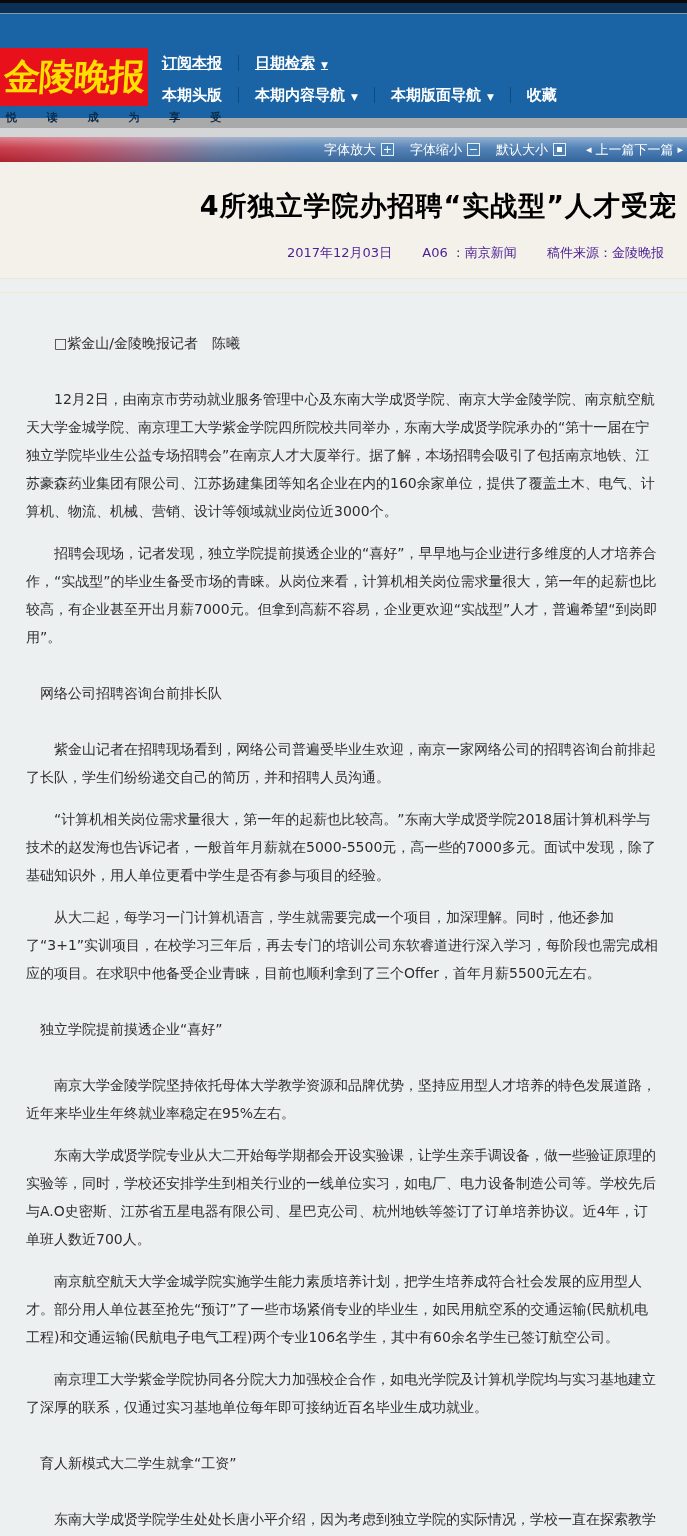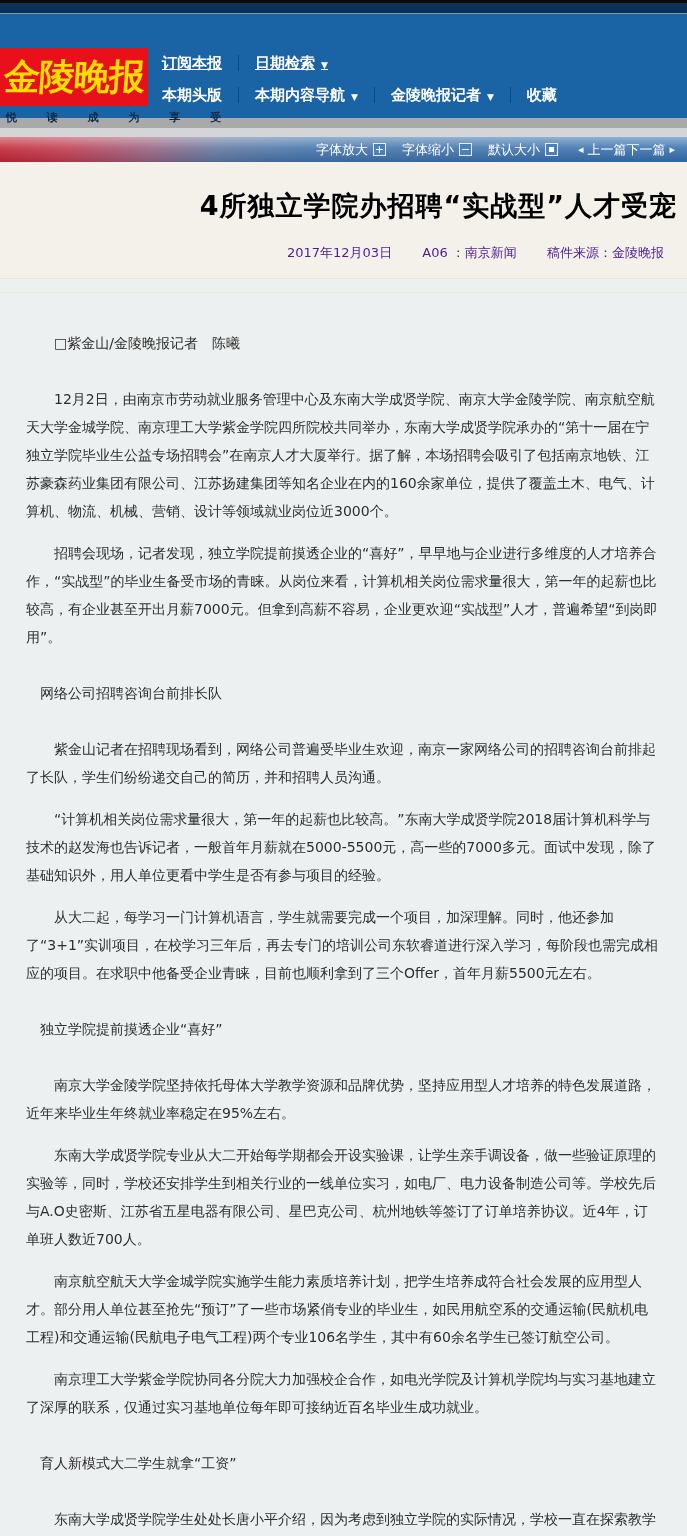--- a/index.html
+++ b/index.html
@@ -49,21 +49,21 @@
   .graybar  { height: 10px; background: #a9a9a9; }
   .lightbar { height: 9px;  background: #d3d5d6; }
 
   
   .toolband {
     height: 25px;
     background:
       linear-gradient(to bottom, rgba(255,255,255,0.45) 0%, rgba(255,255,255,0.12) 45%, rgba(0,0,0,0.10) 100%),
       linear-gradient(105deg, #c22332 0%, #bf3a4e 10%, #97607f 22%, #5f77a0 32%, #4273aa 44%, #356fae 100%);
     display: flex; align-items: center; justify-content: flex-end;
-    padding-right: 8px; color: #fff; font-size: 13px;
+    color: #fff; font-size: 13px;
   }
   .tool { display: inline-flex; align-items: center; margin-left: 16px; cursor: pointer; white-space: nowrap; }
   .sqicon {
     display: inline-block; width: 13px; height: 13px;
     border: 1px solid #e6eef6; background: #4a82b8;
     color: #fff; font-size: 11px; line-height: 11px; text-align: center;
     margin-left: 5px;
   }
   .sqicon.box::after {
     content: ""; display: block; width: 5px; height: 5px;
@@ -108,21 +108,21 @@
     <div class="nav-row">
       <a class="nav-link u">订阅本报</a>
       <span class="sep"></span>
       <a class="nav-link u"><span>日期检索</span><span class="caret">▼</span></a>
     </div>
     <div class="nav-row">
       <a class="nav-link">本期头版</a>
       <span class="sep"></span>
       <a class="nav-link"><span>本期内容导航</span><span class="caret">▼</span></a>
       <span class="sep"></span>
-      <a class="nav-link"><span>金陵晚报记者</span><span class="caret">▼</span></a>
+      <a class="nav-link"><span>本期版面导航</span><span class="caret">▼</span></a>
       <span class="sep"></span>
       <a class="nav-link">收藏</a>
     </div>
   </nav>
 </header>
 
 <div class="graybar"></div>
 <div class="lightbar"></div>
 
 <div class="toolband">

